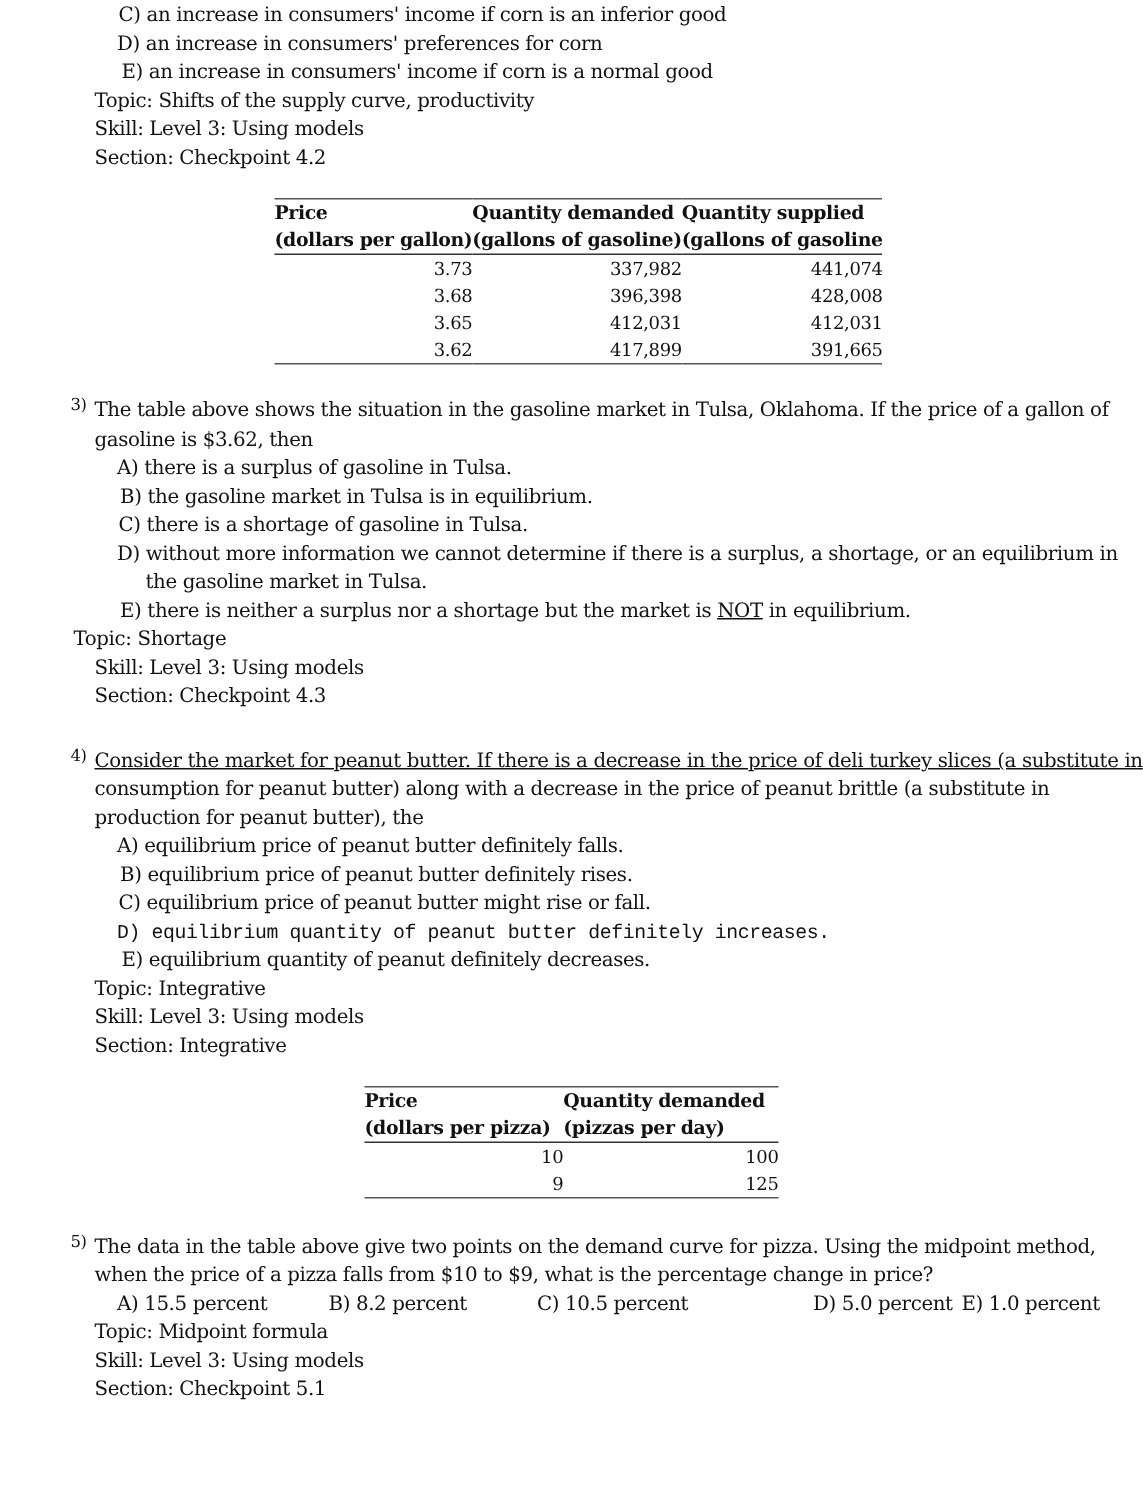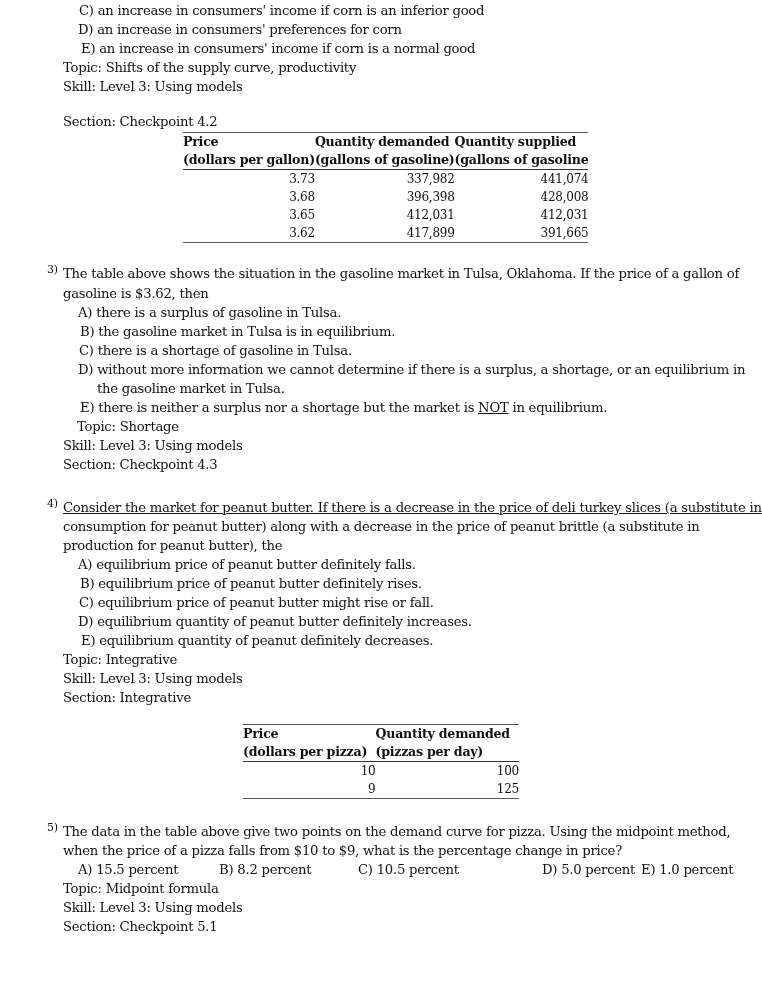--- a/index.html
+++ b/index.html
@@ -29,21 +29,21 @@
 <div class="line" style="left:78px; top:20px;">
   <span>D)</span>
   <span>an increase in consumers' preferences for corn</span>
 </div>
 <div class="line" style="left:81px; top:39px;">
   <span>E)</span>
   <span>an increase in consumers' income if corn is a normal good</span>
 </div>
 <div class="line" style="left:63px; top:58px;">Topic: Shifts of the supply curve, productivity</div>
 <div class="line" style="left:63px; top:77px;">Skill: Level 3: Using models</div>
-<div class="line" style="left:63px; top:96px;margin-top:16px;">Section: Checkpoint 4.2</div>
+<div class="line" style="left:63px; top:96px;">Section: Checkpoint 4.2</div>
 
 <table class="tbl" style="left:183px; top:132px; width:396px;">
   <thead>
     <tr>
       <th>Price</th>
       <th>Quantity demanded</th>
       <th>Quantity supplied</th>
     </tr>
     <tr>
       <th>(dollars per gallon)</th>
@@ -94,21 +94,21 @@
 </div>
 <div class="line" style="left:78px; top:360px;">
   <span>D)</span>
   <span>without more information we cannot determine if there is a surplus, a shortage, or an equilibrium in</span>
 </div>
 <div class="line" style="left:97px; top:379px;">the gasoline market in Tulsa.</div>
 <div class="line" style="left:80px; top:398px;">
   <span>E)</span>
   <span>there is neither a surplus nor a shortage but the market is </span><span class="u">NOT</span><span> in equilibrium.</span>
 </div>
-<div class="line" style="left:77px; top:417px;">Topic: Shortage</div>
+<div class="line" style="left:49px; top:417px;">Topic: Shortage</div>
 <div class="line" style="left:63px; top:436px;">Skill: Level 3: Using models</div>
 <div class="line" style="left:63px; top:455px;">Section: Checkpoint 4.3</div>
 
 <div class="line" style="left:47px; top:498px;">
   <span class="qnum" style="left:0;">4)</span>
   <span style="margin-left:16px;text-decoration:underline;">Consider the market for peanut butter. If there is a decrease in the price of deli turkey slices (a substitute in</span>
 </div>
 <div class="line" style="left:63px; top:517px;">consumption for peanut butter) along with a decrease in the price of peanut brittle (a substitute in</div>
 <div class="line" style="left:63px; top:536px;">production for peanut butter), the</div>
 <div class="line" style="left:78px; top:555px;">
@@ -116,21 +116,21 @@
   <span>equilibrium price of peanut butter definitely falls.</span>
 </div>
 <div class="line" style="left:80px; top:574px;">
   <span>B)</span>
   <span>equilibrium price of peanut butter definitely rises.</span>
 </div>
 <div class="line" style="left:79px; top:593px;">
   <span>C)</span>
   <span>equilibrium price of peanut butter might rise or fall.</span>
 </div>
-<div class="line" style="left:78px; top:612px;">
+<div class="line" style="left:78px; top:612px;font-family:Liberation Mono, monospace;">
   <span>D)</span>
   <span>equilibrium quantity of peanut butter definitely increases.</span>
 </div>
 <div class="line" style="left:81px; top:631px;">
   <span>E)</span>
   <span>equilibrium quantity of peanut definitely decreases.</span>
 </div>
 <div class="line" style="left:63px; top:650px;">Topic: Integrative</div>
 <div class="line" style="left:63px; top:669px;">Skill: Level 3: Using models</div>
 <div class="line" style="left:63px; top:688px;">Section: Integrative</div>

